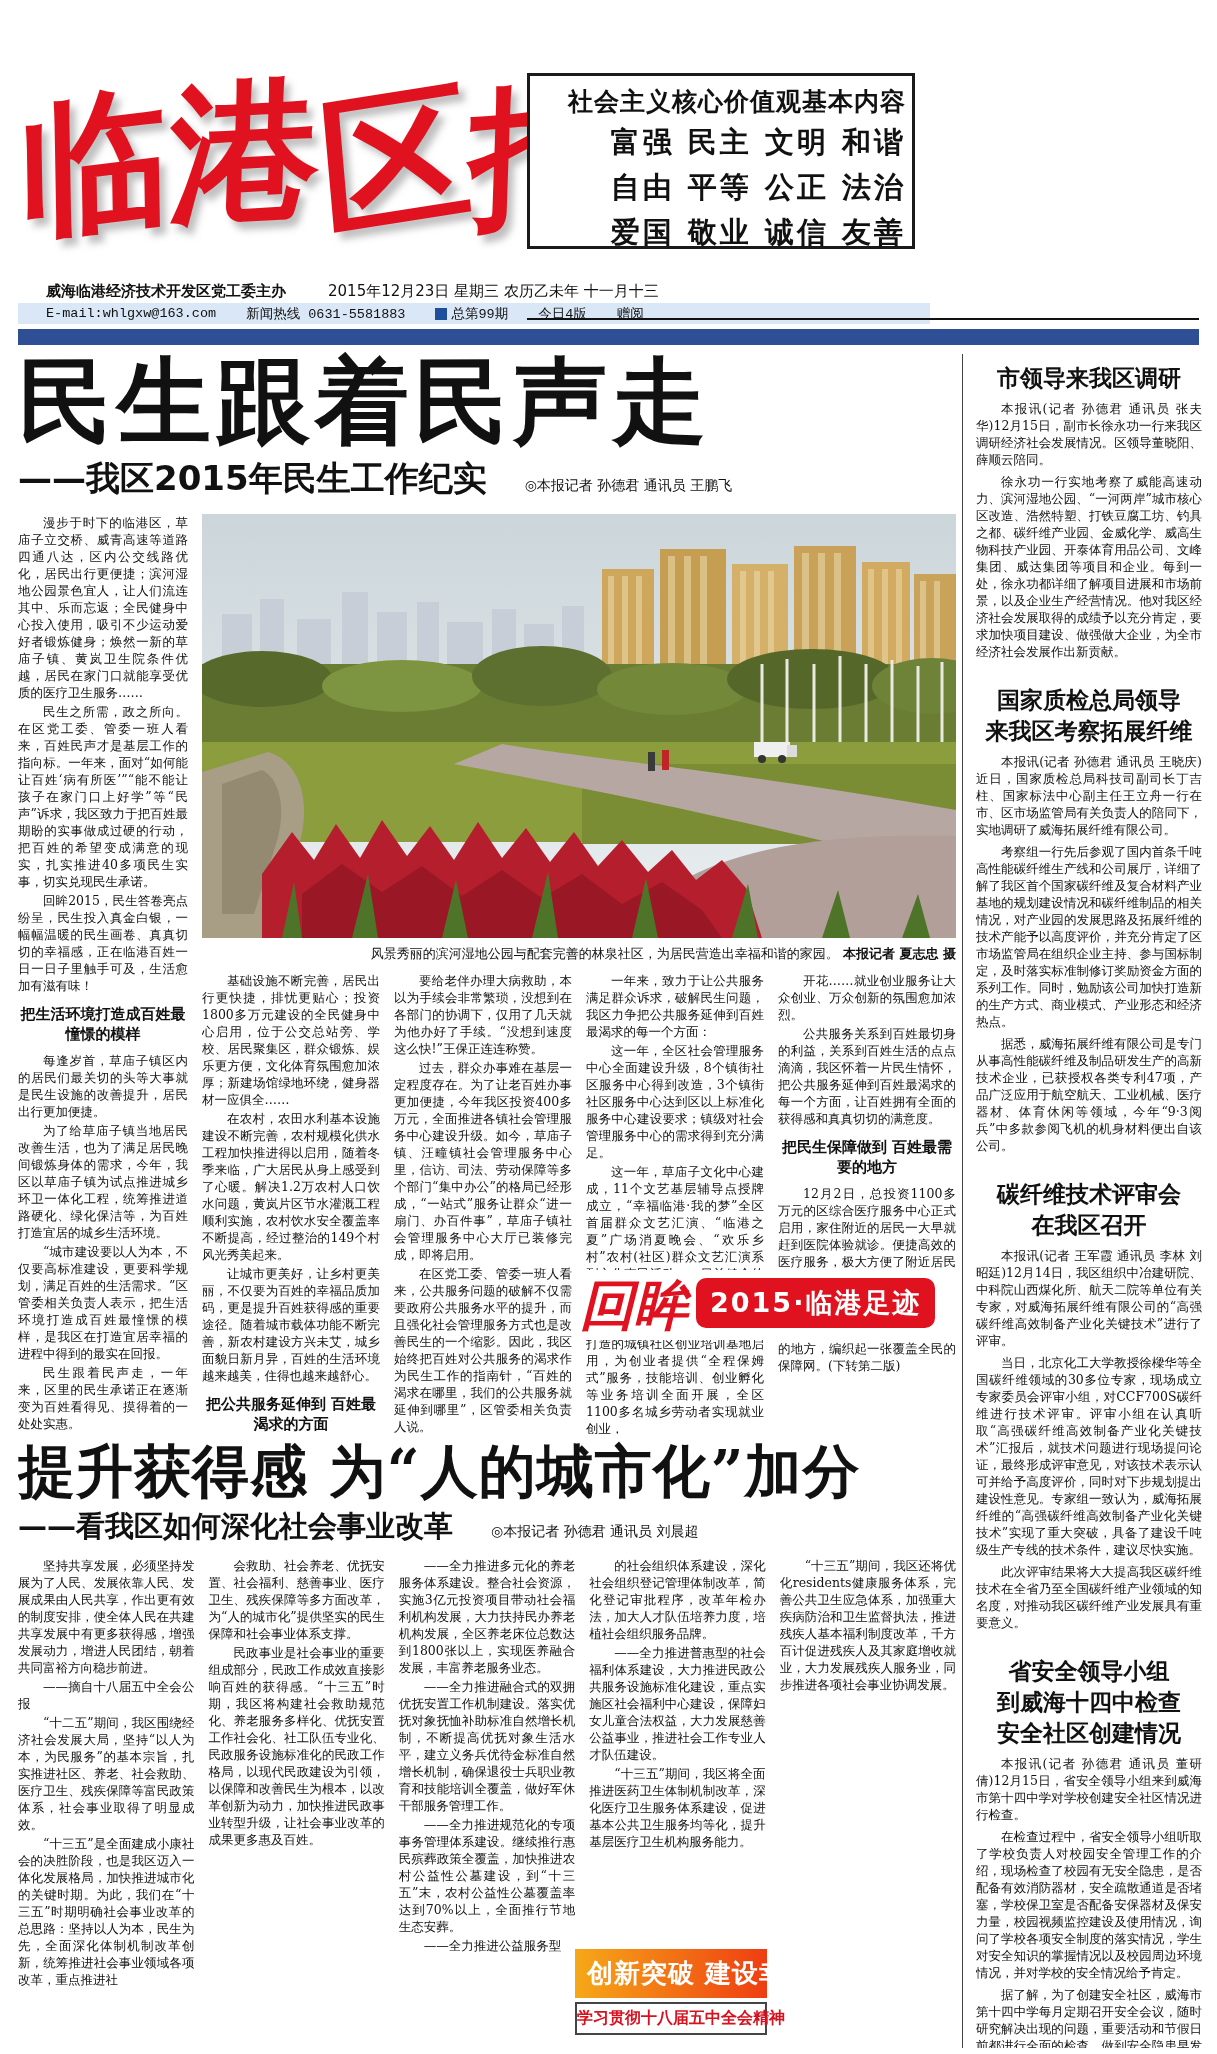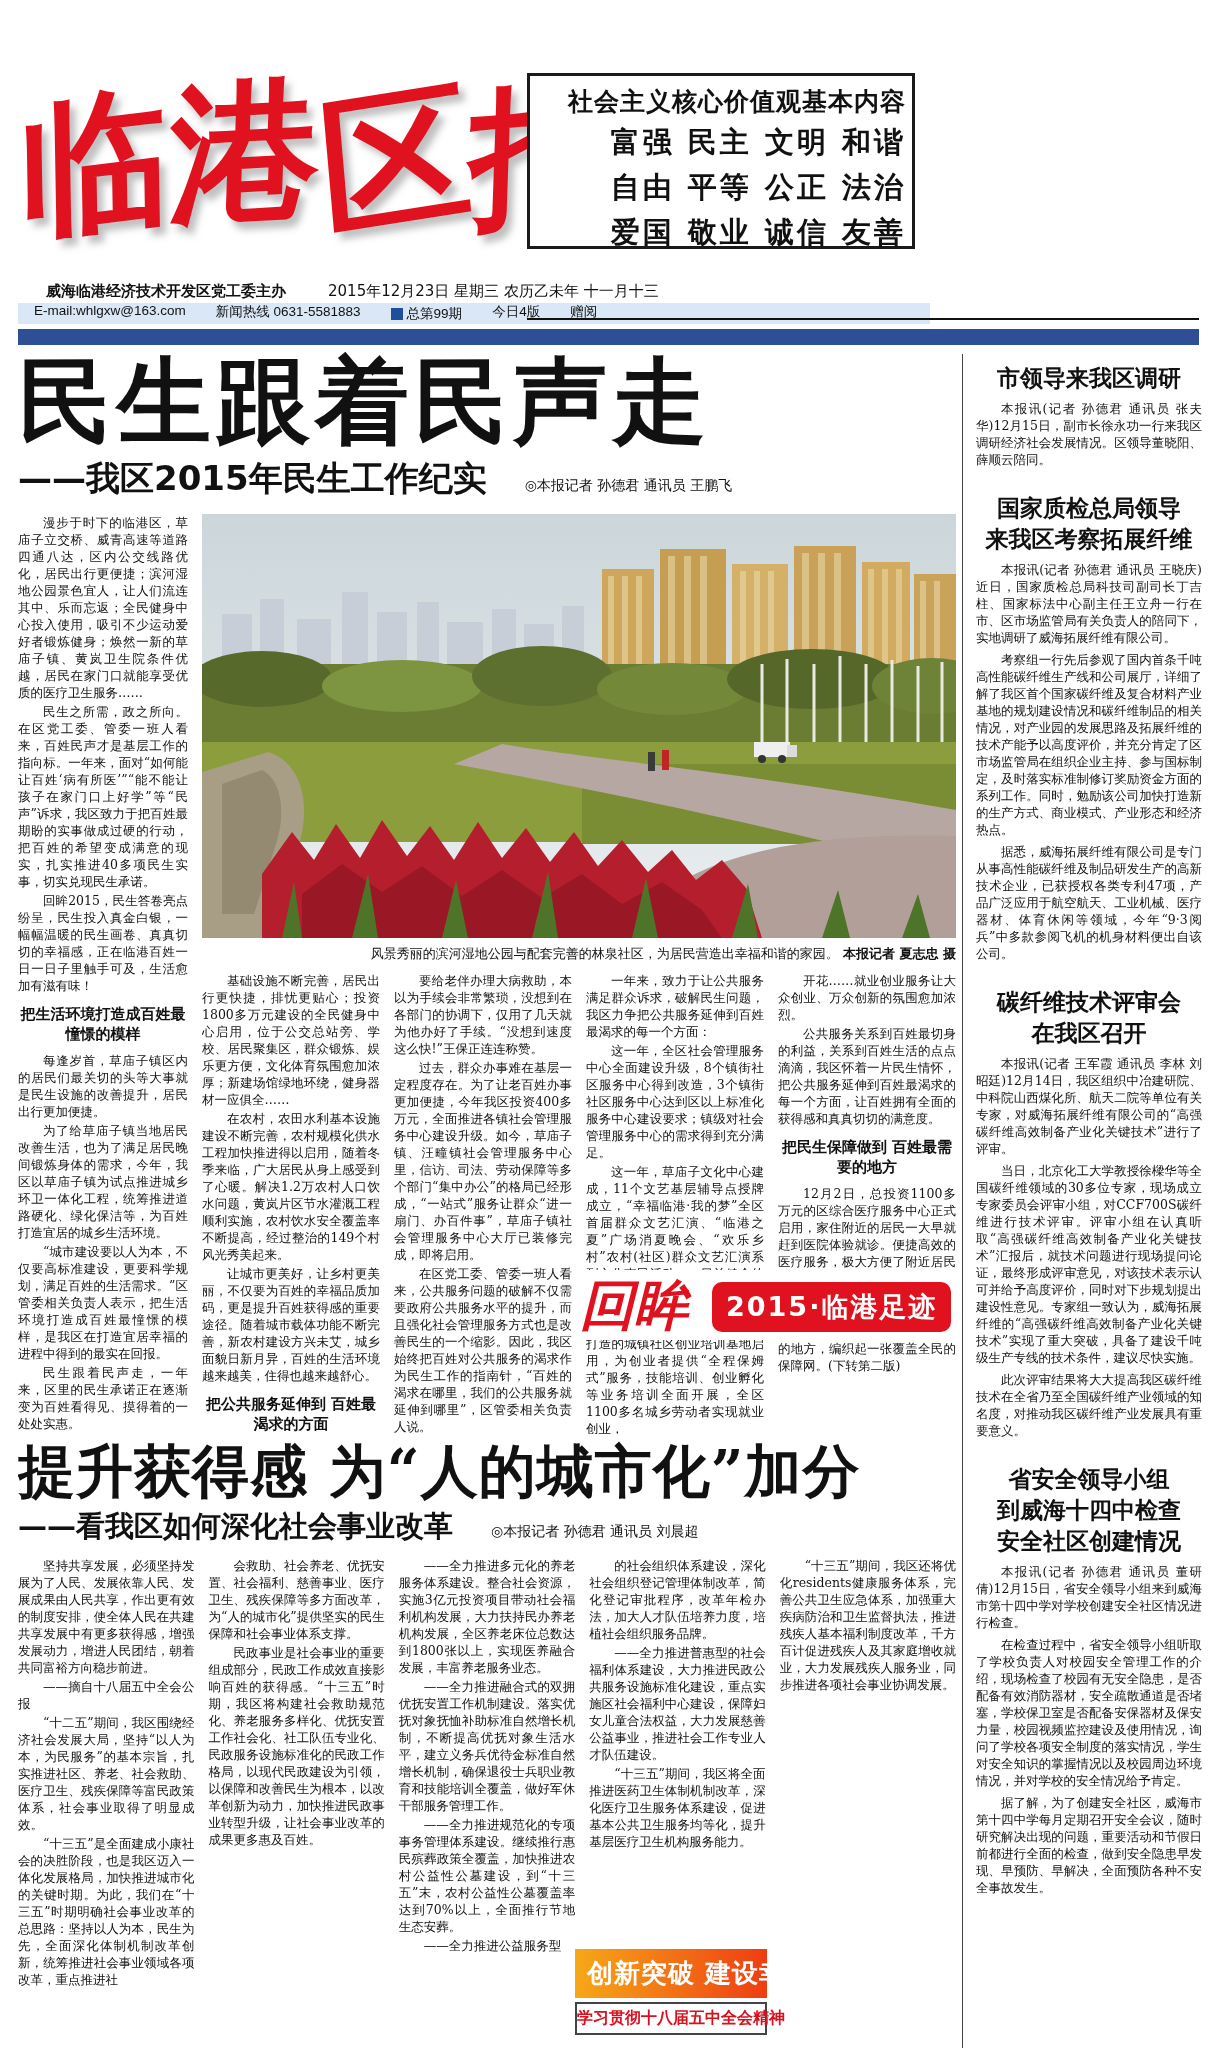--- a/index.html
+++ b/index.html
@@ -17,22 +17,22 @@
   
   .values-box{position:absolute;left:527px;top:73px;width:388px;height:176px;border:3px solid #1a1a1a;
             box-sizing:border-box;padding:9px 6px 4px;text-align:right;font-family:"DejaVu Sans",sans-serif;background:#fff;}
   .values-title{font-size:25px;font-weight:bold;letter-spacing:1px;}
   .values-row{font-size:29px;font-weight:bold;margin-top:5px;letter-spacing:3px;}
   
   .pub-line{position:absolute;left:46px;top:282px;width:880px;display:flex;gap:42px;
             font-size:15px;font-family:"DejaVu Sans",sans-serif;white-space:nowrap;}
   .pub-line .publisher{font-weight:bold;}
   .email-strip{position:absolute;left:18px;top:303px;width:912px;height:21px;background:#d9e7f6;
-            display:flex;gap:30px;padding:0 16px;box-sizing:border-box;
-            font-size:13.5px;font-family:Liberation Sans, sans-serif;white-space:nowrap;}
+            display:flex;align-items:center;gap:30px;padding:0 28px;box-sizing:border-box;
+            font-size:13.5px;font-family:Liberation Mono, monospace;white-space:nowrap;}
   .issue-wrap{display:flex;align-items:center;gap:4px;}
   .blue-square{width:12px;height:12px;background:#1d4f9c;display:inline-block;}
   .header-rule{position:absolute;left:527px;top:318px;width:672px;height:2px;background:#111;}
   .blue-bar{position:absolute;left:18px;top:329px;width:1181px;height:16px;background:#2e4e95;}
   .v-rule{position:absolute;left:962px;top:354px;width:1px;height:1694px;background:#444;}
   
   .main-article{position:absolute;left:18px;top:352px;width:938px;}
   h1.headline{font-size:94px;font-weight:bold;letter-spacing:5px;margin:0;line-height:1.06;
             font-family:"DejaVu Serif",serif;}
   .sub-row{display:flex;align-items:baseline;margin-top:4px;}
@@ -43,21 +43,21 @@
   .body-text p{font-size:12.5px;line-height:17px;text-align:justify;text-indent:2em;margin:0 0 2px;}
   .subhead{font-family:"DejaVu Sans",sans-serif;font-weight:bold;font-size:15px;text-align:center;
             text-indent:0;margin:10px 0 8px;line-height:20px;}
   .main-right{flex:1;}
   .photo{width:754px;height:424px;display:block;}
   .caption-row{font-size:13px;margin:7px 0 9px;text-align:right;}
   .caption-credit{font-weight:bold;}
   .four-cols{display:flex;gap:14px;height:462px;overflow:hidden;position:relative;}
   .fcol{flex:1;overflow:hidden;}
   .review-banner{position:absolute;left:370px;top:298px;width:386px;background:#fff;z-index:3;
-            display:flex;align-items:flex-end;gap:24px;padding:8px 0 8px 8px;box-sizing:border-box;}
+            display:flex;align-items:flex-start;gap:8px;padding:8px 0 8px 8px;box-sizing:border-box;}
   .review-script{font-size:54px;color:#e0121f;font-weight:bold;font-style:italic;line-height:1;
             font-family:"DejaVu Serif",serif;}
   .review-box{background:#e0121f;color:#fff;font-family:"DejaVu Sans",sans-serif;font-weight:bold;
             font-size:27px;padding:7px 14px;border-radius:10px;letter-spacing:2px;white-space:nowrap;}
   
   .second-article{position:absolute;left:18px;top:1440px;width:938px;height:608px;overflow:hidden;}
   h2.headline2{font-size:57px;font-weight:bold;margin:0;letter-spacing:1px;font-family:"DejaVu Serif",serif;line-height:1.1;}
   .sub2{font-family:"DejaVu Sans",sans-serif;font-weight:bold;font-size:29px;}
   .five-cols{display:flex;gap:14px;margin-top:10px;height:482px;overflow:hidden;position:relative;}
   .promo{position:absolute;left:557px;top:388px;width:192px;z-index:3;background:#fff;padding-top:4px;}
@@ -345,20 +345,21 @@
     </div>
   </section>
 
   <aside class="right-column">
     <article class="rc-article">
       <div class="rc-headline">
           <p>市领导来我区调研</p>
         </div>
       <div class="rc-body">
           <p>本报讯(记者 孙德君 通讯员 张夫华)12月15日，副市长徐永功一行来我区调研经济社会发展情况。区领导董晓阳、薛顺云陪同。</p>
+          <p>徐永功一行实地考察了威能高速动力、滨河湿地公园、“一河两岸”城市核心区改造、浩然特塑、打铁豆腐工坊、钓具之都、碳纤维产业园、金威化学、威高生物科技产业园、开泰体育用品公司、文峰集团、威达集团等项目和企业。每到一处，徐永功都详细了解项目进展和市场前景，以及企业生产经营情况。他对我区经济社会发展取得的成绩予以充分肯定，要求加快项目建设、做强做大企业，为全市经济社会发展作出新贡献。</p>
         </div>
     </article>
     <article class="rc-article">
       <div class="rc-headline">
           <p>国家质检总局领导</p>
           <p>来我区考察拓展纤维</p>
         </div>
       <div class="rc-body">
           <p>本报讯(记者 孙德君 通讯员 王晓庆)近日，国家质检总局科技司副司长丁吉柱、国家标法中心副主任王立舟一行在市、区市场监管局有关负责人的陪同下，实地调研了威海拓展纤维有限公司。</p>
           <p>考察组一行先后参观了国内首条千吨高性能碳纤维生产线和公司展厅，详细了解了我区首个国家碳纤维及复合材料产业基地的规划建设情况和碳纤维制品的相关情况，对产业园的发展思路及拓展纤维的技术产能予以高度评价，并充分肯定了区市场监管局在组织企业主持、参与国标制定，及时落实标准制修订奖励资金方面的系列工作。同时，勉励该公司加快打造新的生产方式、商业模式、产业形态和经济热点。</p>

